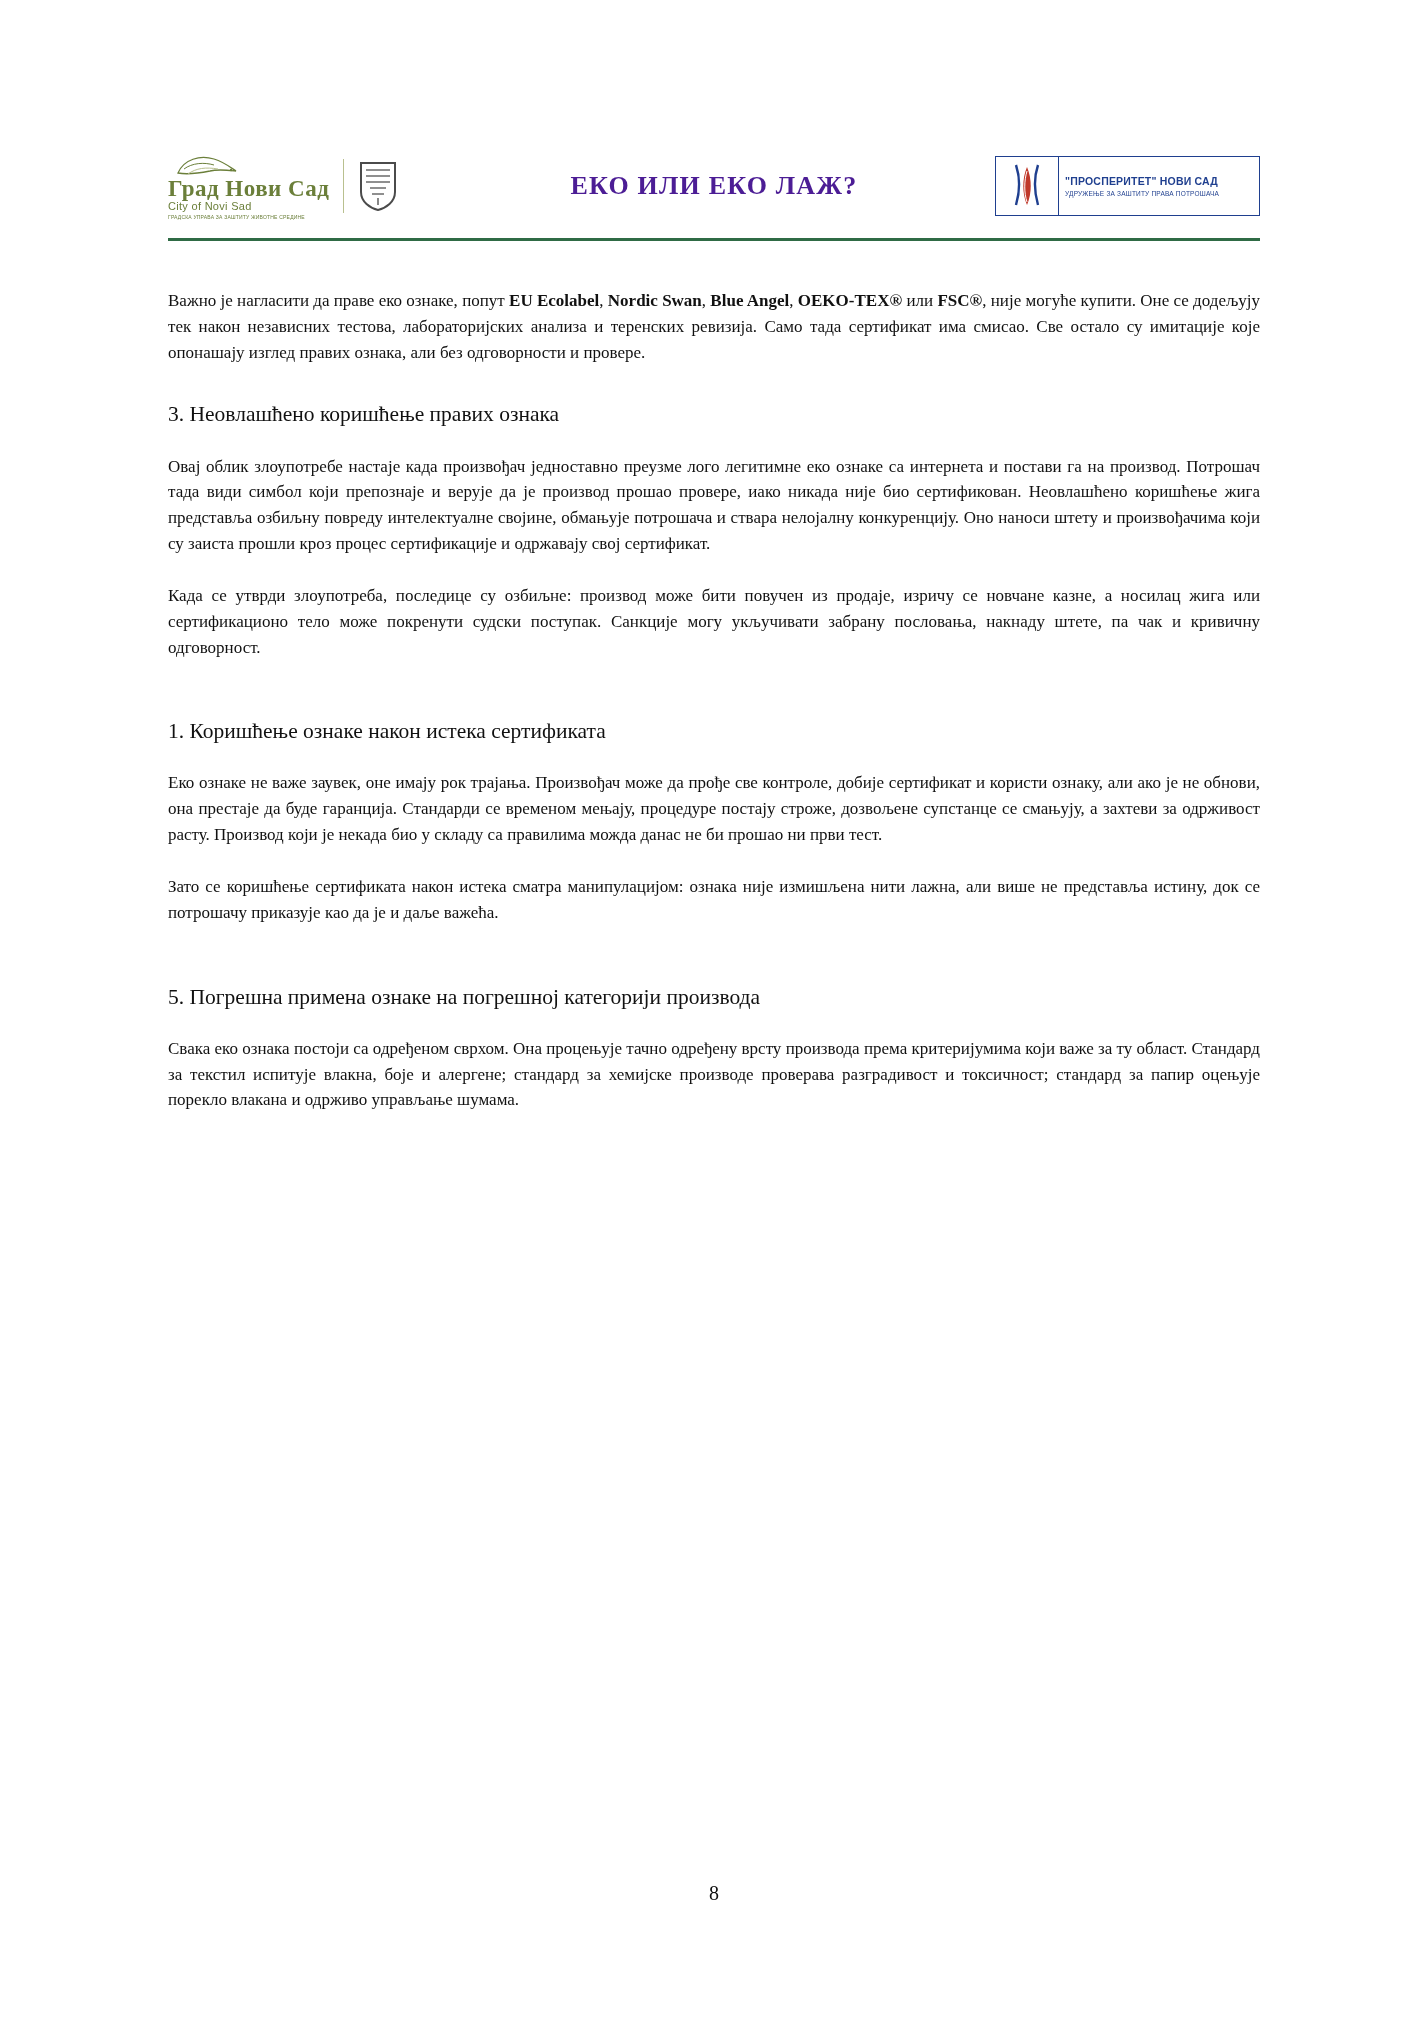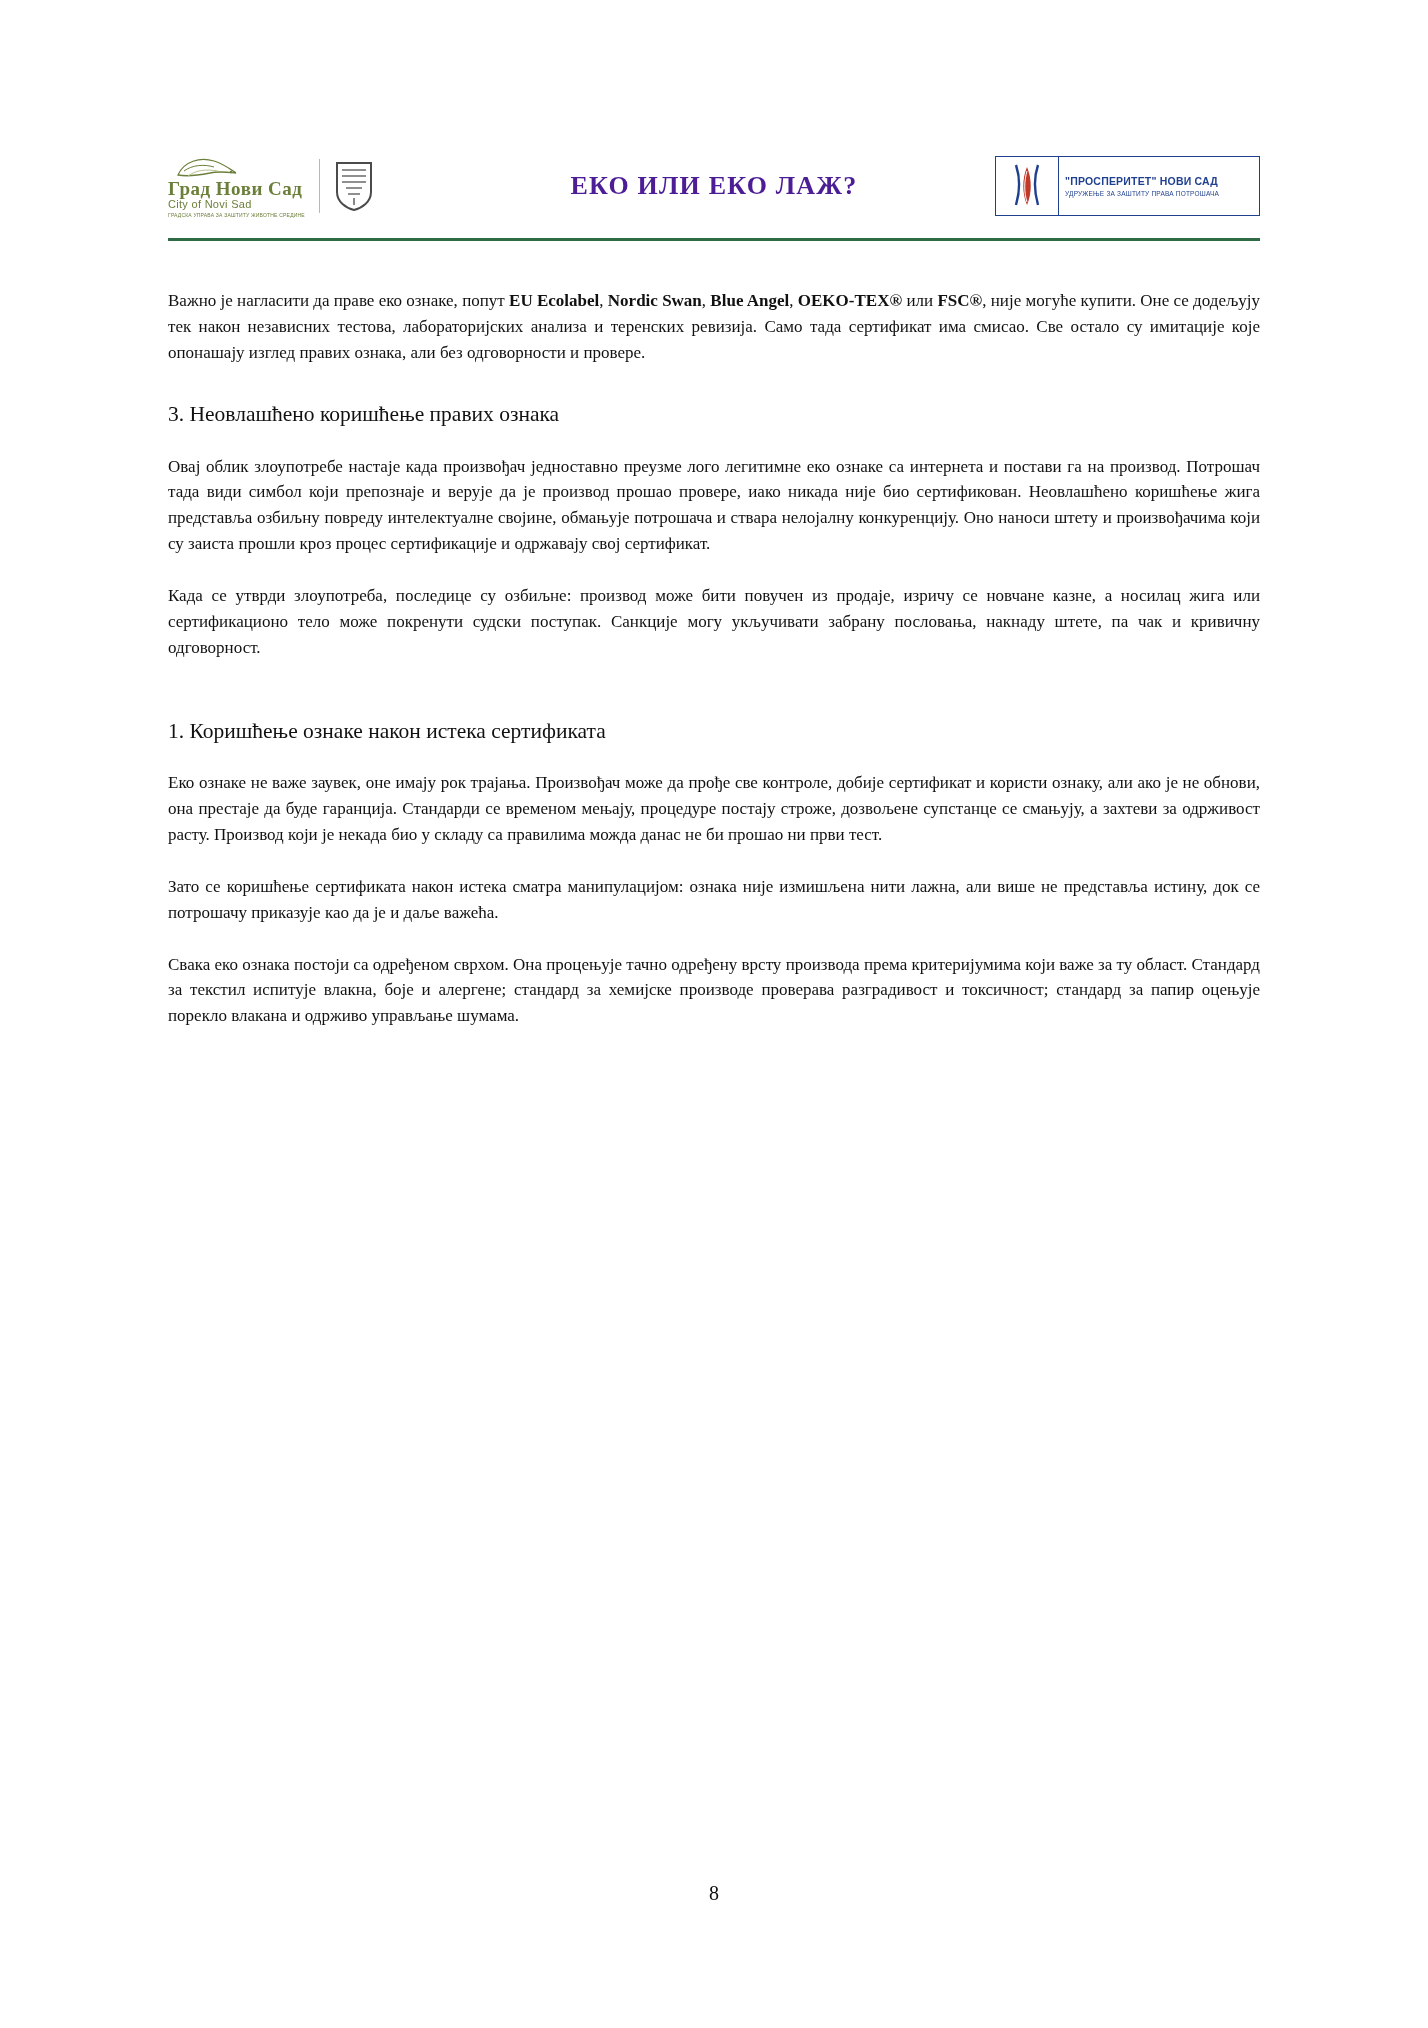--- a/index.html
+++ b/index.html
@@ -43,21 +43,21 @@
   }
   .logo-ns .bird {
     width: 64px;
     height: 26px;
     position: relative;
     margin-left: 6px;
   }
   .logo-ns .bird svg { display: block; }
   .logo-ns .ns-title {
     font-family: "Liberation Serif", serif;
-    font-size: 19px;
+    font-size: 23px;
     font-weight: bold;
     color: #6b7f3a;
     letter-spacing: 0.5px;
     margin-top: -2px;
   }
   .logo-ns .ns-sub {
     font-family: "Liberation Sans", sans-serif;
     font-size: 11px;
     color: #6b7f3a;
     letter-spacing: 0.3px;
@@ -235,19 +235,20 @@
     <p class="para"><span>Важно је нагласити да праве еко ознаке, попут </span><span class="b">EU Ecolabel</span><span>, </span><span class="b">Nordic Swan</span><span>, </span><span class="b">Blue Angel</span><span>, </span><span class="b">OEKO-TEX®</span><span> или </span><span class="b">FSC®</span><span>, није могуће купити. Оне се додељују тек након независних тестова, лабораторијских анализа и теренских ревизија. Само тада сертификат има смисао. Све остало су имитације које опонашају изглед правих ознака, али без одговорности и провере.</span></p>
 
     <h2 class="heading">3. Неовлашћено коришћење правих ознака</h2>
     <p class="para">Овај облик злоупотребе настаје када произвођач једноставно преузме лого легитимне еко ознаке са интернета и постави га на производ. Потрошач тада види симбол који препознаје и верује да је производ прошао провере, иако никада није био сертификован. Неовлашћено коришћење жига представља озбиљну повреду интелектуалне својине, обмањује потрошача и ствара нелојалну конкуренцију. Оно наноси штету и произвођачима који су заиста прошли кроз процес сертификације и одржавају свој сертификат.</p>
     <p class="para">Када се утврди злоупотреба, последице су озбиљне: производ може бити повучен из продаје, изричу се новчане казне, а носилац жига или сертификационо тело може покренути судски поступак. Санкције могу укључивати забрану пословања, накнаду штете, па чак и кривичну одговорност.</p>
 
     <h2 class="heading gap-big">1. Коришћење ознаке након истека сертификата</h2>
     <p class="para">Еко ознаке не важе заувек, оне имају рок трајања. Произвођач може да прође све контроле, добије сертификат и користи ознаку, али ако је не обнови, она престаје да буде гаранција. Стандарди се временом мењају, процедуре постају строже, дозвољене супстанце се смањују, а захтеви за одрживост расту. Производ који је некада био у складу са правилима можда данас не би прошао ни први тест.</p>
     <p class="para">Зато се коришћење сертификата након истека сматра манипулацијом: ознака није измишљена нити лажна, али више не представља истину, док се потрошачу приказује као да је и даље важећа.</p>
 
+    <h2 class="heading gap-big">5. Погрешна примена ознаке на погрешној категорији производа</h2>
     <p class="para">Свака еко ознака постоји са одређеном сврхом. Она процењује тачно одређену врсту производа према критеријумима који важе за ту област. Стандард за текстил испитује влакна, боје и алергене; стандард за хемијске производе проверава разградивост и токсичност; стандард за папир оцењује порекло влакана и одрживо управљање шумама.</p>
 
   </div>
 
   <div class="page-number">8</div>
 
 </div>
 
 </body></html>

